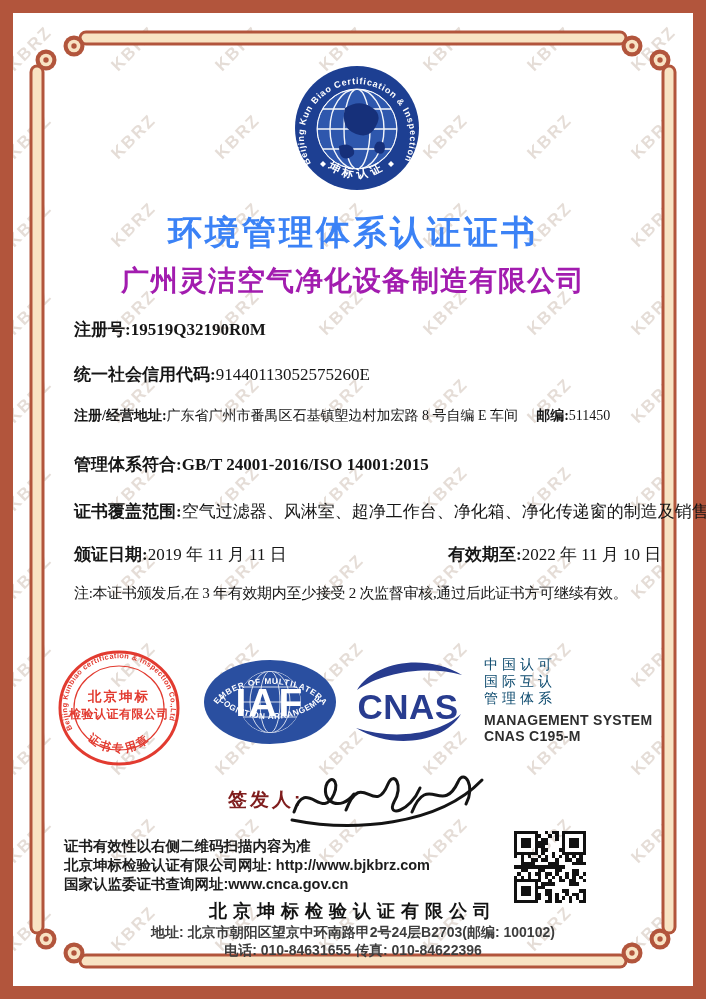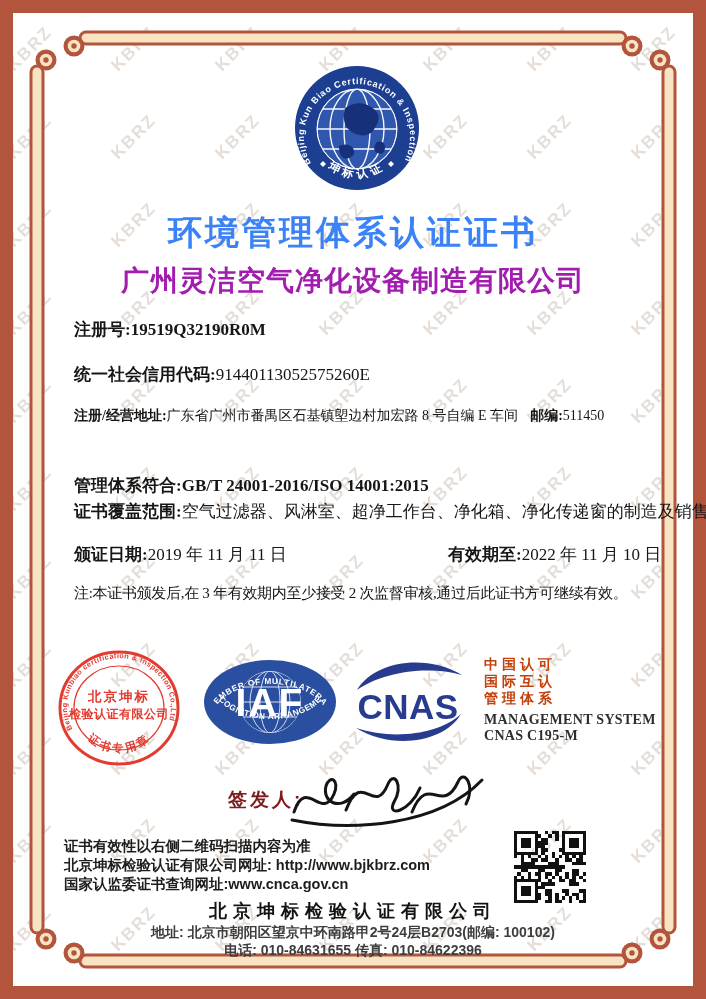--- a/index.html
+++ b/index.html
@@ -23,30 +23,30 @@
     font-family:"Liberation Serif", serif;font-weight:700;font-size:28px;letter-spacing:1px;color:#a21caf;
   }
   
   .frow{
     position:absolute;left:74px;right:32px;font-size:17px;white-space:nowrap;
     font-family:"Liberation Serif", serif;color:#161616;
   }
   .flabel{font-weight:bold;}
   .fval{font-weight:normal;}
   .fval.bold{font-weight:bold;}
-  .zip{margin-left:12px;}
+  .zip{margin-left:18px;}
   .vu-wrap{position:absolute;left:374px;top:0;}
   .note-row{font-size:15px;letter-spacing:-0.3px;}
   
   .stamp-svg{position:absolute;left:56px;top:648px;width:126px;height:122px;}
   .iaf-svg{position:absolute;left:201px;top:657px;width:138px;height:90px;}
   .cnas-svg{position:absolute;left:352px;top:656px;width:114px;height:92px;}
   .cnas-text{position:absolute;left:484px;top:656px;line-height:17px;}
-  .cn-line{font-size:14px;letter-spacing:4px;font-weight:700;color:#c2410c;}
-  .en-line{font-size:14px;font-weight:800;color:#2e2e2e;letter-spacing:0.3px;line-height:16px;font-family:Liberation Serif, serif;}
+  .cn-line{font-size:14px;letter-spacing:4px;font-weight:400;color:#0c4a6e;}
+  .en-line{font-size:14px;font-weight:800;color:#2e2e2e;letter-spacing:0.3px;line-height:16px;}
   .en-block{margin-top:5px;}
   
   .signer-label{position:absolute;left:228px;top:787px;font-size:19px;font-weight:bold;letter-spacing:3px;color:#7f1d1d;}
   .signature-svg{position:absolute;left:288px;top:760px;width:200px;height:78px;}
   
   .verify-info{position:absolute;left:64px;top:837px;font-size:14.5px;line-height:19px;font-weight:600;color:#1d1d1d;}
   .qr-svg{position:absolute;left:514px;top:831px;width:72px;height:72px;}
   
   .footer-company{position:absolute;left:0;right:0;top:899px;text-align:center;font-size:18px;font-weight:bold;letter-spacing:6px;color:#131313;}
   .footer-line{position:absolute;left:0;right:0;text-align:center;font-size:14px;font-weight:600;color:#3d3d3d;white-space:nowrap;}
@@ -169,21 +169,21 @@
 
     <div class="frow" style="top:318px">
       <span class="flabel">注册号:</span><span class="fval bold">19519Q32190R0M</span>
     </div>
     <div class="frow" style="top:363px">
       <span class="flabel">统一社会信用代码:</span><span class="fval">91440113052575260E</span>
     </div>
     <div class="frow" style="top:407px;font-size:14px;">
       <span class="flabel">注册/经营地址:</span><span class="fval">广东省广州市番禺区石基镇塱边村加宏路 8 号自编 E 车间</span><span class="flabel zip">邮编:</span><span class="fval">511450</span>
     </div>
-    <div class="frow" style="top:474px">
+    <div class="frow" style="top:453px">
       <span class="flabel">管理体系符合:</span><span class="fval bold">GB/T 24001-2016/ISO 14001:2015</span>
     </div>
     <div class="frow" style="top:500px">
       <span class="flabel">证书覆盖范围:</span><span class="fval">空气过滤器、风淋室、超净工作台、净化箱、净化传递窗的制造及销售</span>
     </div>
     <div class="frow" style="top:543px">
       <span class="flabel">颁证日期:</span><span class="fval">2019 年 11 月 11 日</span>
       <span class="vu-wrap"><span class="flabel">有效期至:</span><span class="fval">2022 年 11 月 10 日</span></span>
     </div>
     <div class="frow note-row" style="top:584px">注:本证书颁发后,在 3 年有效期内至少接受 2 次监督审核,通过后此证书方可继续有效。</div>

